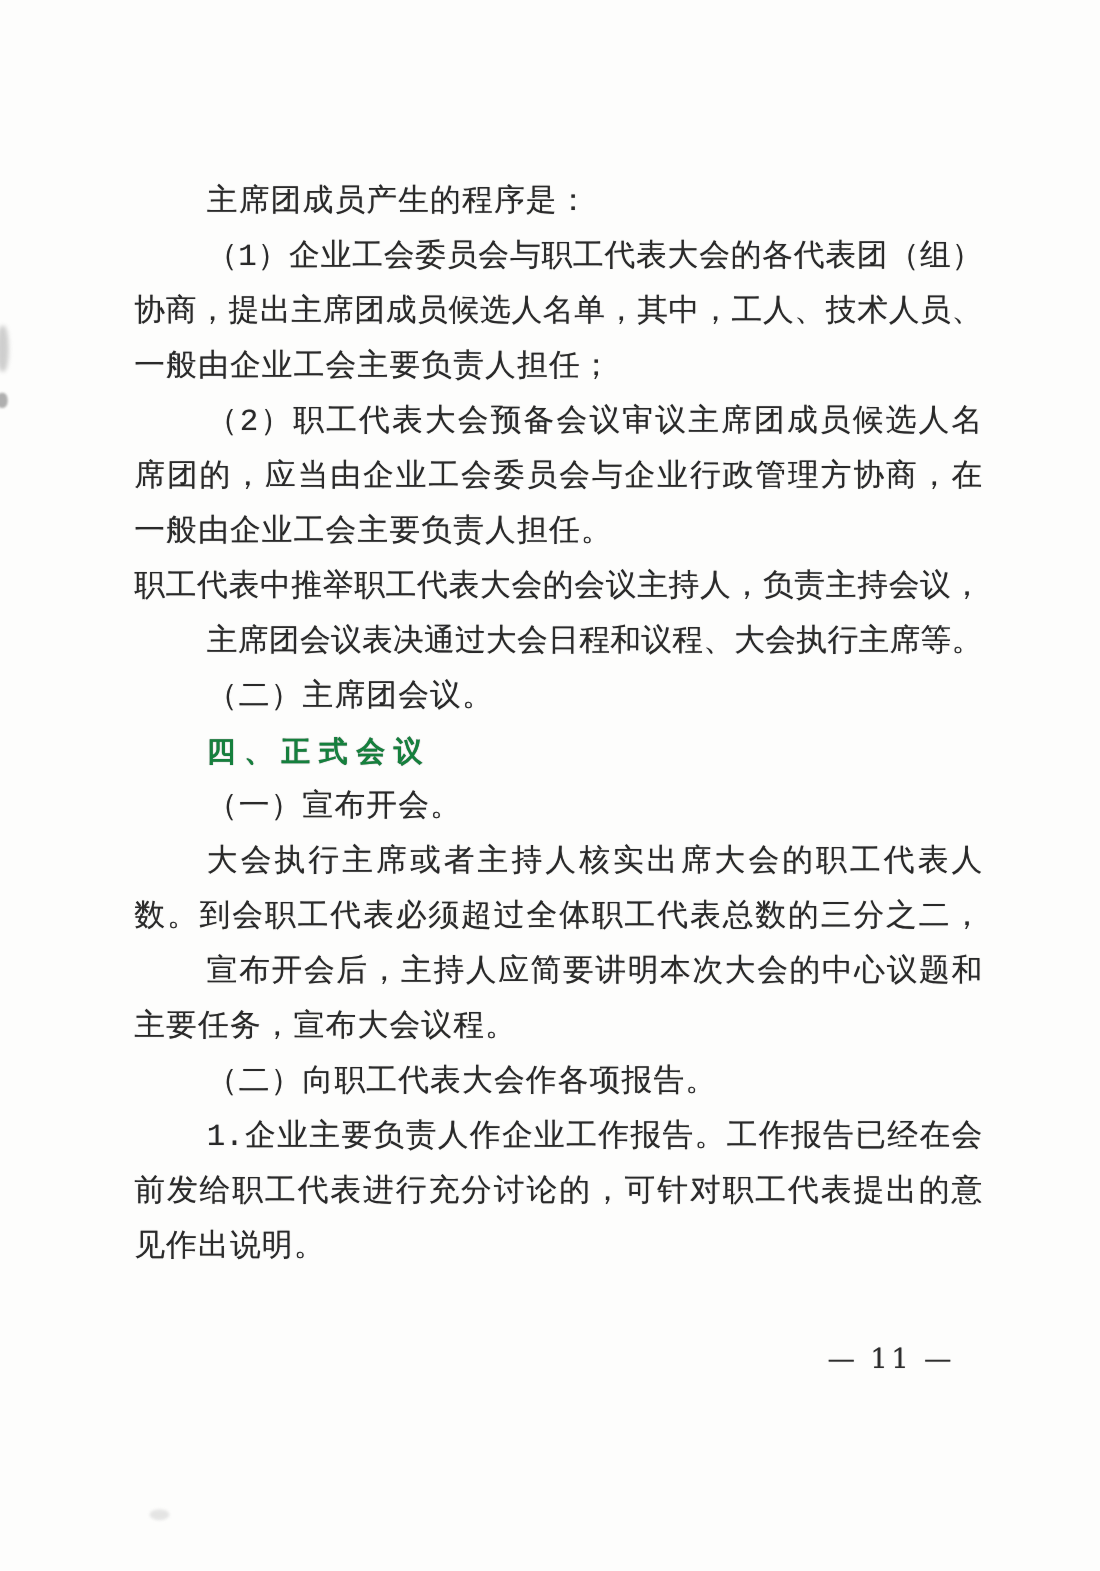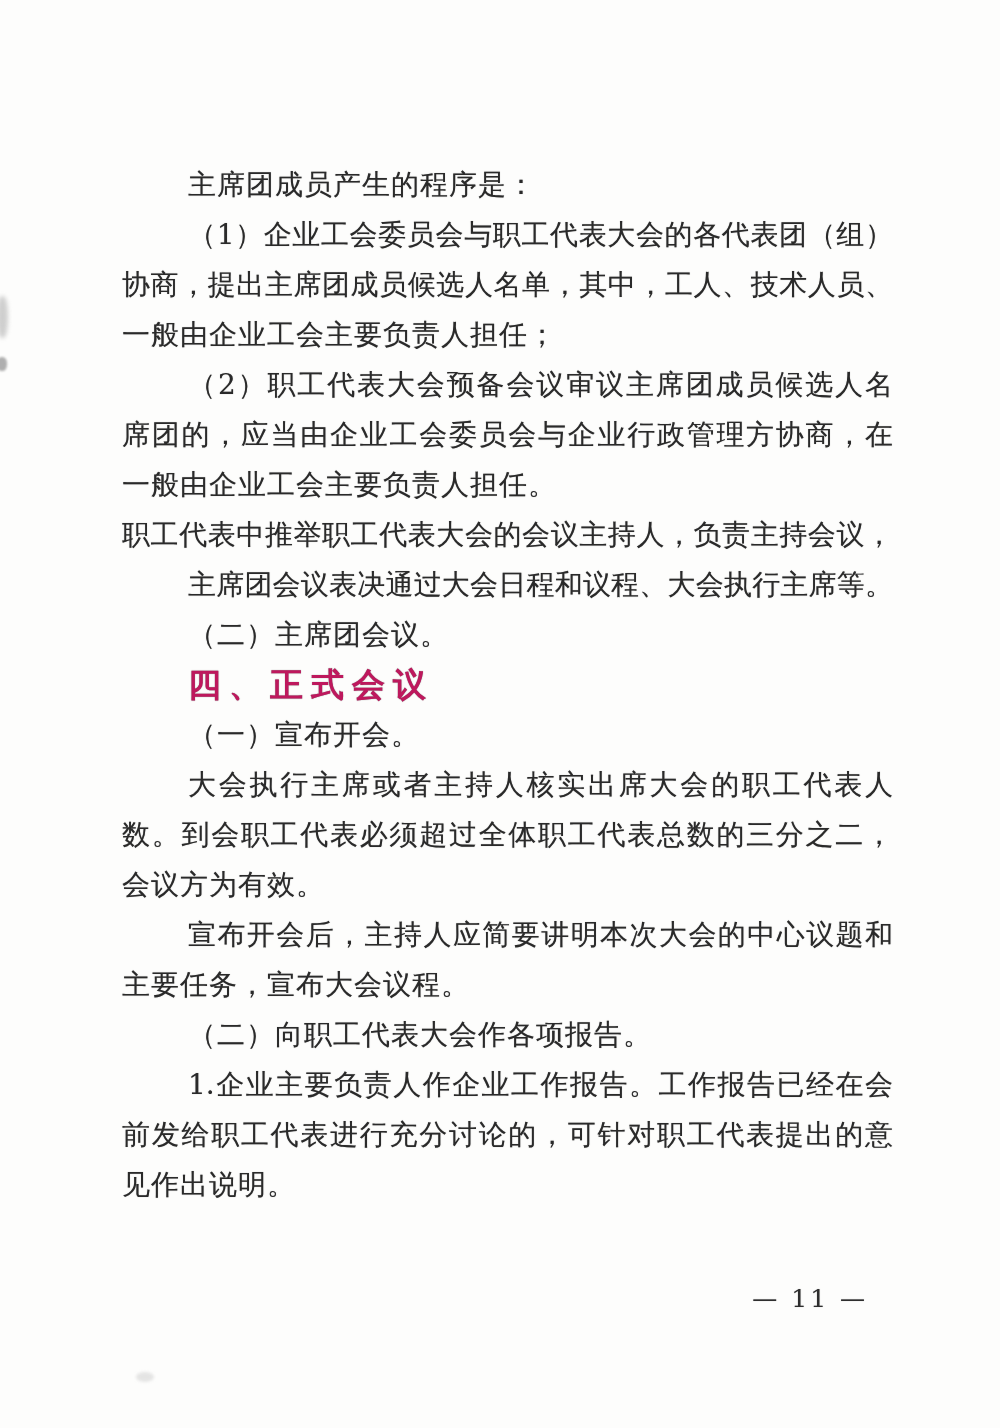--- a/index.html
+++ b/index.html
@@ -15,48 +15,49 @@
     overflow: hidden;
     font-family: "DejaVu Serif", "Liberation Serif", serif;
   }
   .doc {
     position: absolute;
     left: 122px;
     top: 160px;
     width: 771px;
     color: #2a2a2a;
     text-shadow: 0 0 0.8px rgba(45,45,45,0.5);
+    font-family: Liberation Mono, monospace;
   }
   .line {
     height: 50px;
     line-height: 50px;
     font-size: 28px;
     letter-spacing: 1px;
     white-space: nowrap;
   }
   .line.justify {
     white-space: normal;
     text-align: justify;
     text-align-last: justify;
     text-justify: inter-character;
     letter-spacing: 0;
   }
   .line.indent {
     padding-left: 66px;
   }
   .line.bold {
     font-weight: 700;
-    font-size: 33px;
+    font-size: 26px;
     letter-spacing: 8px;
-    color: #be185d;
+    color: #15803d;
     text-shadow: 0 0 1px rgba(20,20,20,0.6);
   }
   .pageno {
     position: absolute;
-    top: 1284px;
+    top: 1221px;
     right: 132px;
     font-size: 25px;
     line-height: 30px;
     letter-spacing: 3px;
     color: #2e2e2e;
     text-shadow: 0 0 0.8px rgba(45,45,45,0.5);
   }
   
   .smudge-1 {
     position: absolute;
@@ -106,21 +107,20 @@
       <div class="line indent justify">（2）职工代表大会预备会议审议主席团成员候选人名</div>
       <div class="line justify">席团的，应当由企业工会委员会与企业行政管理方协商，在</div>
       <div class="line">一般由企业工会主要负责人担任。</div>
       <div class="line justify">职工代表中推举职工代表大会的会议主持人，负责主持会议，</div>
       <div class="line indent justify">主席团会议表决通过大会日程和议程、大会执行主席等。</div>
       <div class="line indent">（二）主席团会议。</div>
       <div class="line indent bold">四、正式会议</div>
       <div class="line indent">（一）宣布开会。</div>
       <div class="line indent justify">大会执行主席或者主持人核实出席大会的职工代表人</div>
       <div class="line justify">数。到会职工代表必须超过全体职工代表总数的三分之二，</div>
-      <div class="line">会议方为有效。</div>
       <div class="line indent justify">宣布开会后，主持人应简要讲明本次大会的中心议题和</div>
       <div class="line">主要任务，宣布大会议程。</div>
       <div class="line indent">（二）向职工代表大会作各项报告。</div>
       <div class="line indent justify">1.企业主要负责人作企业工作报告。工作报告已经在会</div>
       <div class="line justify">前发给职工代表进行充分讨论的，可针对职工代表提出的意</div>
       <div class="line">见作出说明。</div>
     </div>
   <div class="pageno">— 11 —</div>
   <div class="smudge-3"></div>
 </div>

